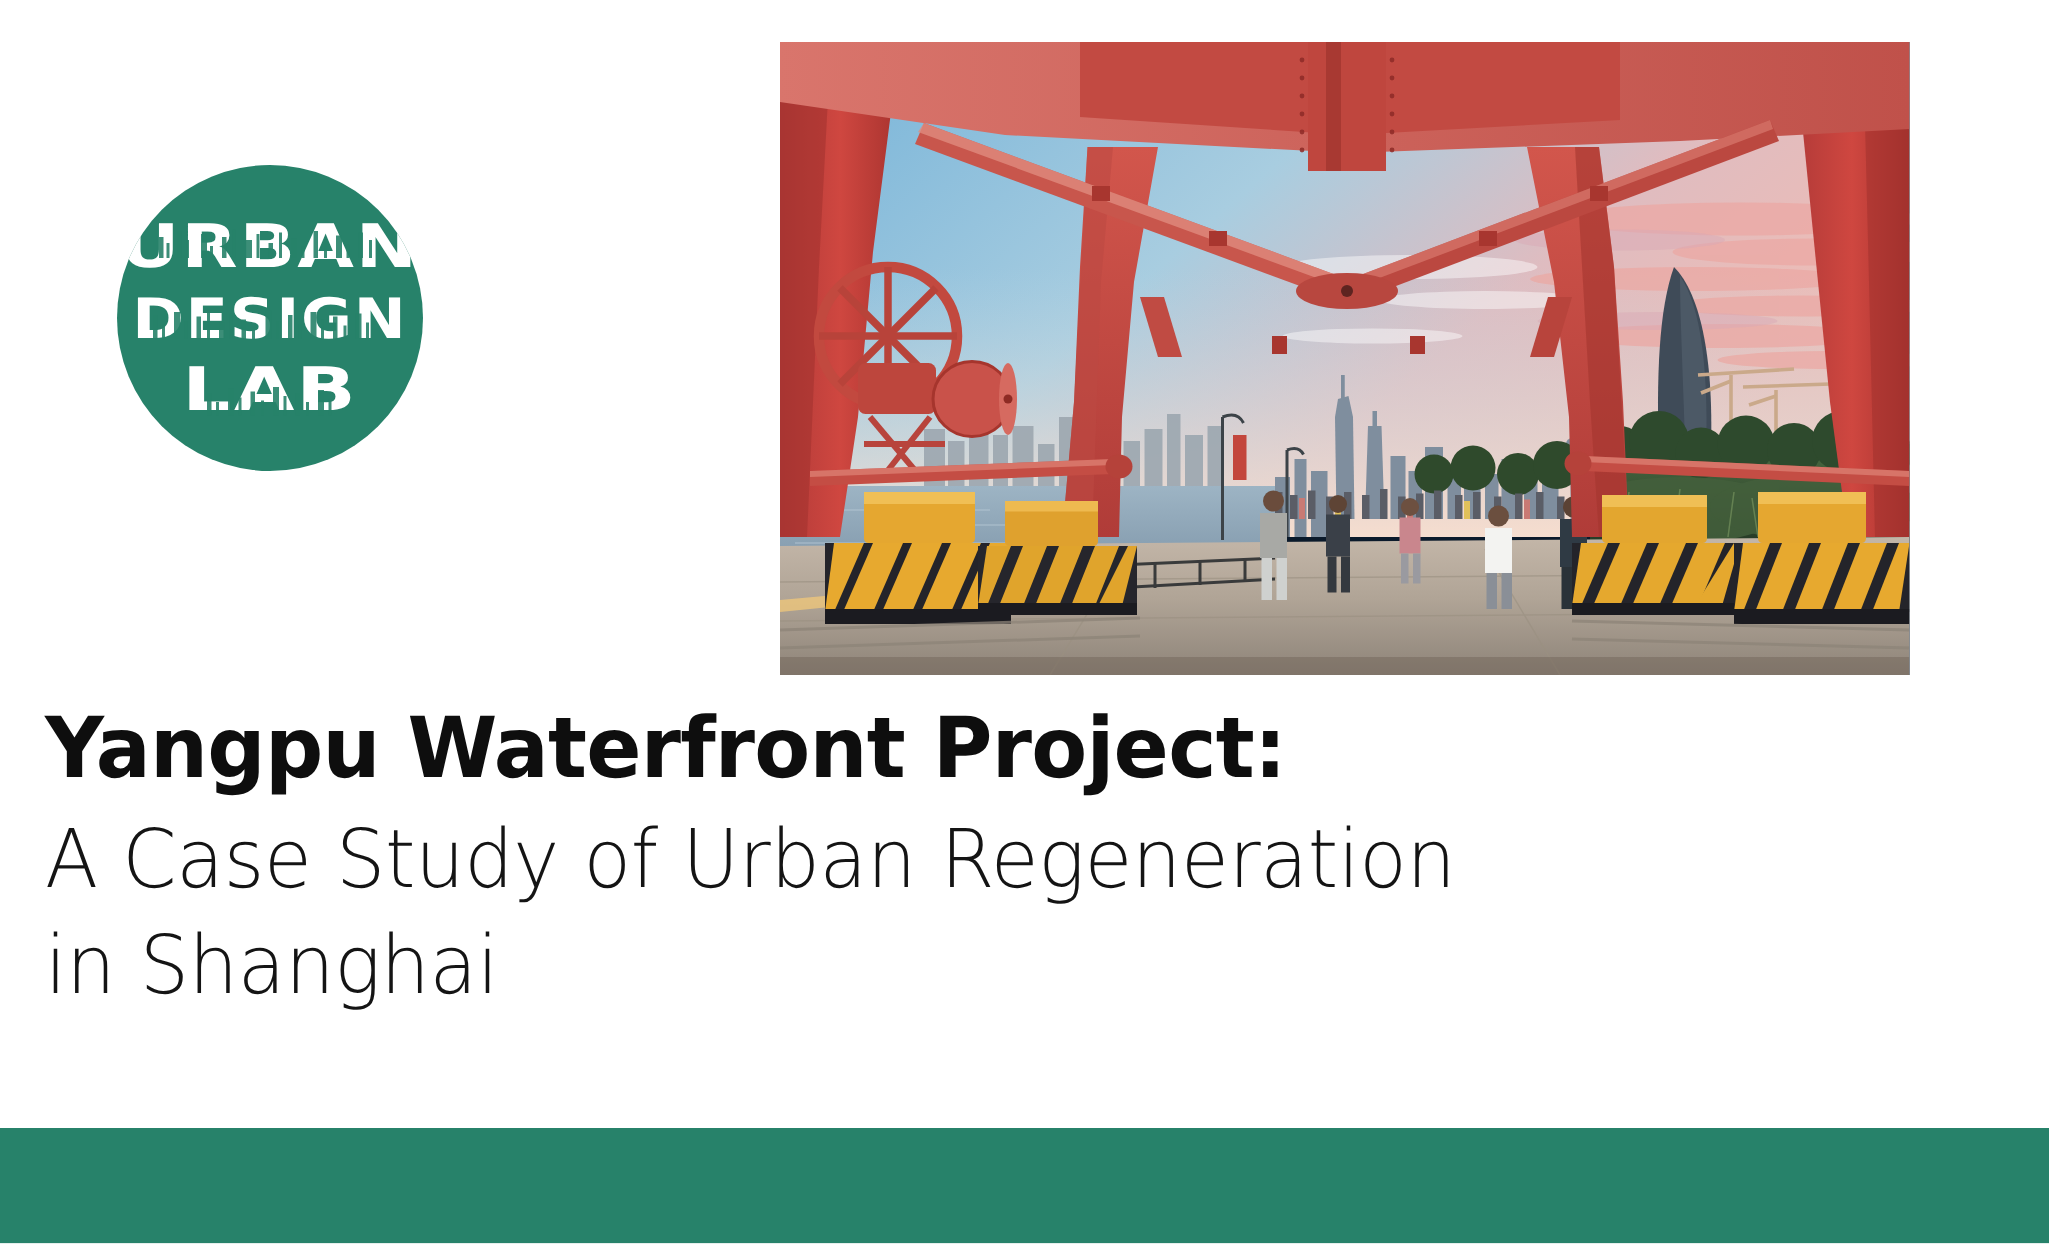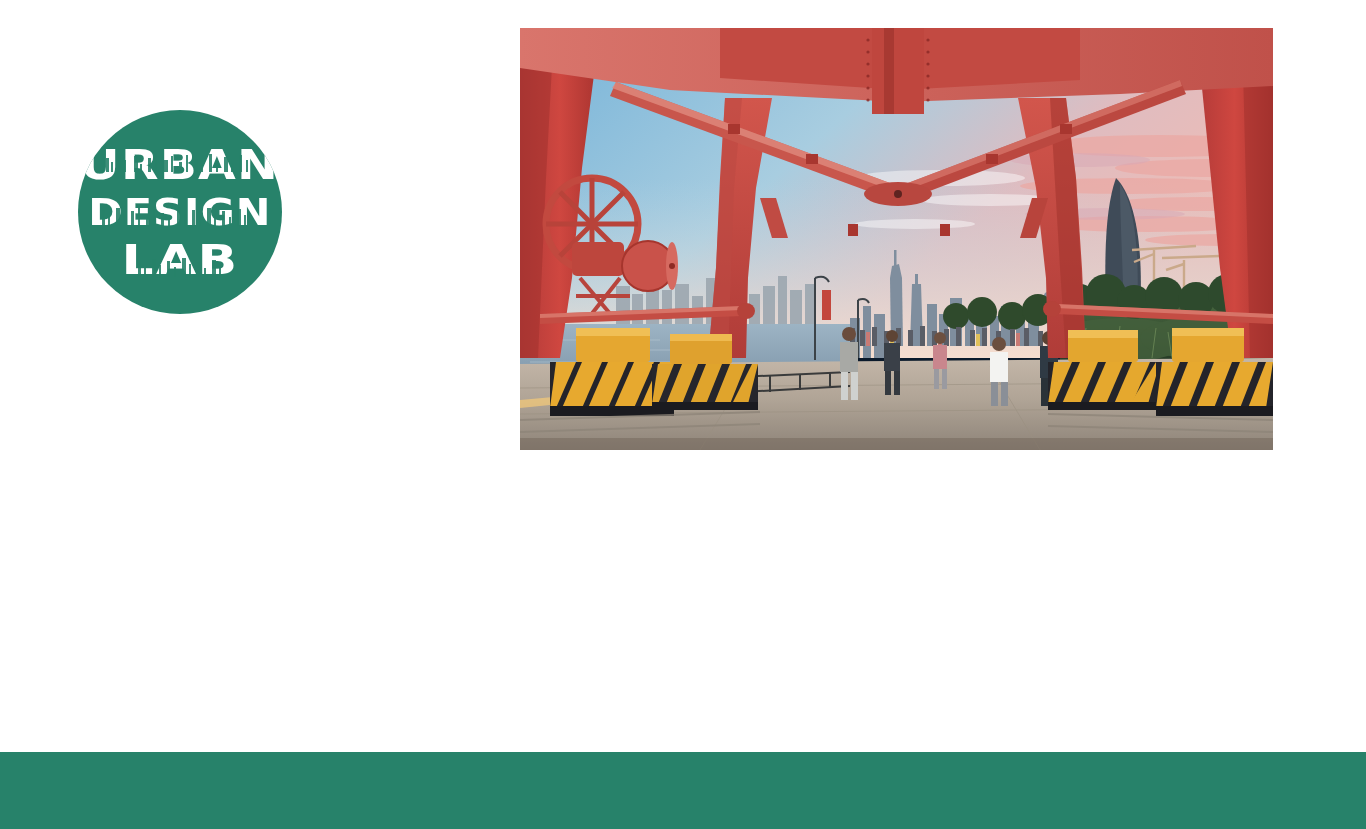--- a/index.html
+++ b/index.html
@@ -513,16 +513,23 @@
             <path d="M0 404 L240 396"></path>
           <path d="M528 386 L753 392"></path>
             <path d="M528 398 L753 404"></path>
         </g>
 
         <rect x="0" y="410" width="753" height="12" fill="#6e6156" opacity="0.45"></rect>
       </g>
     </svg>
   </div>
 
+  <div class="titleblock">
+    <h1 class="title-main">Yangpu Waterfront Project:</h1>
+    <div class="title-sub">
+      <span>A Case Study of Urban Regeneration</span>
+      <span>in Shanghai</span>
+    </div>
+  </div>
 
   <div class="footer-bar"></div>
 
 </div>
 
 </body></html>

